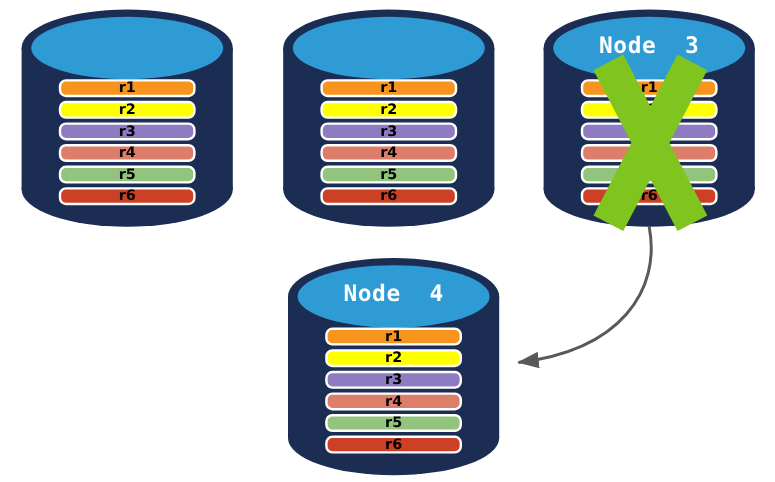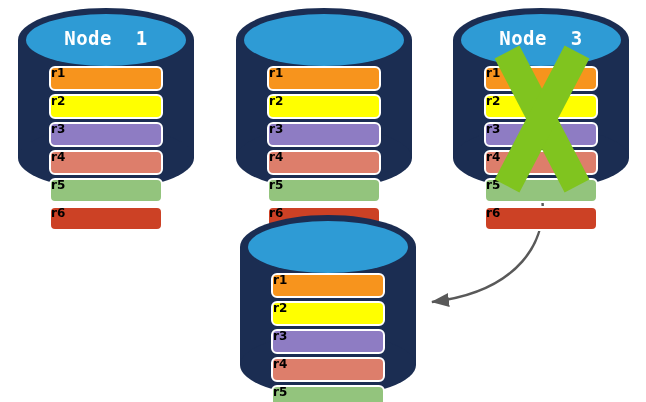--- a/index.html
+++ b/index.html
@@ -13,22 +13,22 @@
   .cyl-mid{position:absolute;left:0;top:32px;width:176px;height:118px;}
   .cyl-bottom{position:absolute;left:0;top:119px;width:176px;height:62px;border-radius:50%;}
   .cyl-top{position:absolute;left:8px;top:6px;width:160px;height:52px;border-radius:50%;}
   .node-title{
     position:absolute;left:0;top:19px;width:100%;text-align:center;
     font-family:"DejaVu Sans Mono",monospace;font-weight:bold;font-size:19px;
     white-space:pre;letter-spacing:0.5px;
   }
   .rows{position:absolute;left:31px;top:58px;width:114px;display:flex;flex-direction:column;gap:3px;}
   .row{
-    height:25px;box-sizing:border-box;border:2px solid #fff;border-radius:6px;
-    font-weight:bold;font-size:12px;line-height:11px;color:#000;
+    height:15px;box-sizing:border-box;border:2px solid #fff;border-radius:6px;
+    font-weight:bold;font-size:12px;line-height:11px;text-align:center;color:#000;
   }
   .x-mark{position:absolute;left:38px;top:38px;width:100px;height:146px;overflow:visible;}
 </style>
 </head>
 <body>
 
 <div class="canvas">
 
   <svg class="arrow-layer" width="646" height="402" viewBox="0 0 646 402">
     <defs>
@@ -37,21 +37,20 @@
       </marker>
     </defs>
     <path d="M541,189 C551,242 517,292 432,302" fill="none" stroke-width="2.5" marker-end="url(#arrowhead)" stroke="#595959"></path>
   </svg>
 
   <div class="node" style="left:18px;top:8px;">
     <div class="cyl-top-rim" style="background-color: rgb(27, 45, 82);"></div>
     <div class="cyl-mid" style="background-color: rgb(27, 45, 82);"></div>
     <div class="cyl-bottom" style="background-color: rgb(27, 45, 82);"></div>
     <div class="cyl-top" style="background-color: rgb(46, 155, 213);"></div>
-    <div class="node-title" style="color: rgb(255, 255, 255);">Node  1</div>
     <div class="rows">
       <div class="row" style="background-color: rgb(247, 148, 29);">r1</div>
       <div class="row" style="background-color: rgb(255, 255, 0);">r2</div>
       <div class="row" style="background-color: rgb(142, 124, 195);">r3</div>
       <div class="row" style="background-color: rgb(221, 126, 107);">r4</div>
       <div class="row" style="background-color: rgb(147, 196, 125);">r5</div>
       <div class="row" style="background-color: rgb(204, 65, 37);">r6</div>
     </div>
   </div>
 
@@ -88,20 +87,21 @@
       <line x1="16" y1="6" x2="86" y2="140" stroke-width="28" stroke-linecap="butt" stroke="#80C41F"></line>
       <line x1="86" y1="6" x2="16" y2="140" stroke-width="28" stroke-linecap="butt" stroke="#80C41F"></line>
     </svg>
   </div>
 
   <div class="node" style="left:240px;top:215px;">
     <div class="cyl-top-rim" style="background-color: rgb(27, 45, 82);"></div>
     <div class="cyl-mid" style="background-color: rgb(27, 45, 82);"></div>
     <div class="cyl-bottom" style="background-color: rgb(27, 45, 82);"></div>
     <div class="cyl-top" style="background-color: rgb(46, 155, 213);"></div>
+    <div class="node-title" style="color: rgb(255, 255, 255);">Node  4</div>
     <div class="rows">
       <div class="row" style="background-color: rgb(247, 148, 29);">r1</div>
       <div class="row" style="background-color: rgb(255, 255, 0);">r2</div>
       <div class="row" style="background-color: rgb(142, 124, 195);">r3</div>
       <div class="row" style="background-color: rgb(221, 126, 107);">r4</div>
       <div class="row" style="background-color: rgb(147, 196, 125);">r5</div>
       <div class="row" style="background-color: rgb(204, 65, 37);">r6</div>
     </div>
   </div>
 

